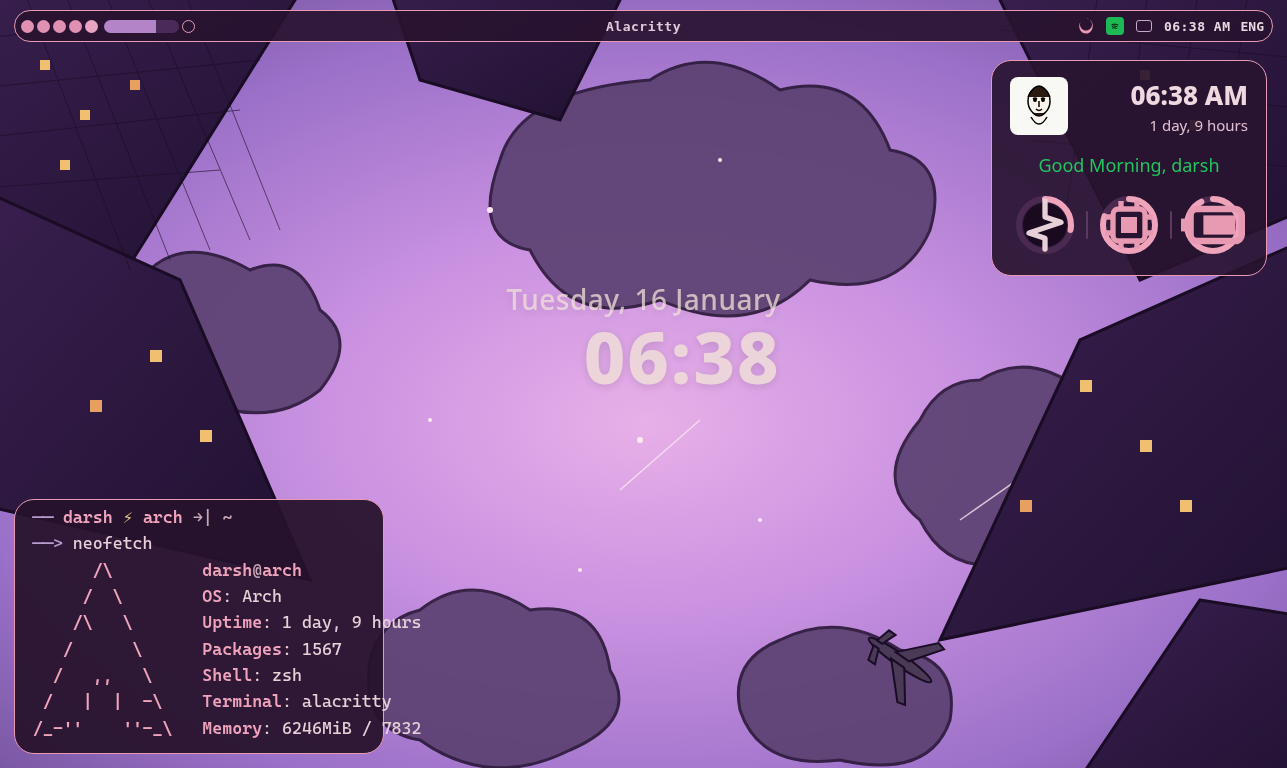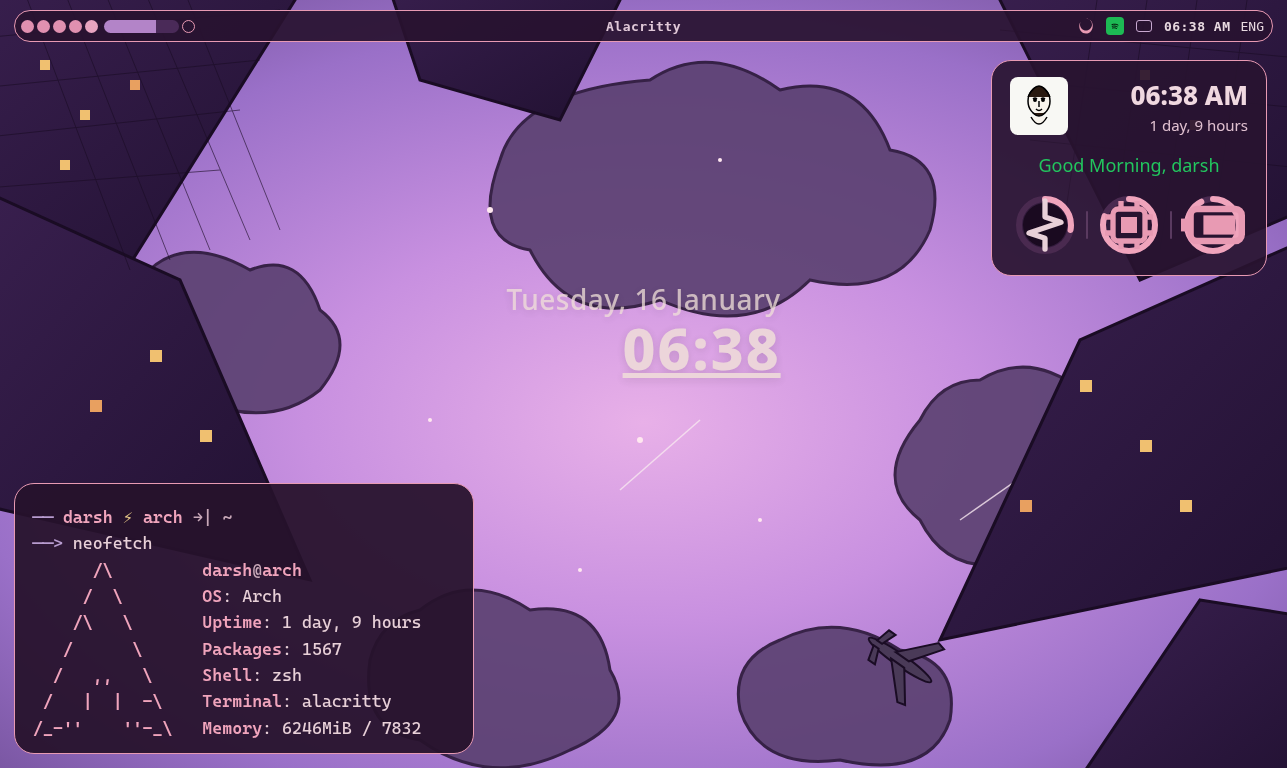--- a/index.html
+++ b/index.html
@@ -45,31 +45,31 @@
     position:relative;
   }
   .ws-empty{width:13px;height:13px;border-radius:50%;border:1.5px solid var(--pink);background:transparent;}
   .topbar-title{position:absolute;left:50%;transform:translateX(-50%);font-weight:600;letter-spacing:0.5px;color:#e0c8d8;}
   .topbar-right{margin-left:auto;display:flex;align-items:center;gap:10px;}
   .tb-icon{width:20px;height:20px;display:flex;align-items:center;justify-content:center;border-radius:5px;}
   .tb-firefox{color:#e89ab3;}
   .tb-spotify{background:#1db954;color:#000;border-radius:4px;width:18px;height:18px;font-size:12px;}
   .tb-monitor{border:1.5px solid #c8a8d0;border-radius:3px;width:16px;height:12px;position:relative;}
   .tb-time{font-weight:600;letter-spacing:0.5px;}
-  .tb-lang{font-weight:400;}
+  .tb-lang{font-weight:700;}
 
   
   .center-clock{
     position:absolute;left:50%;top:280px;transform:translateX(-50%);
     text-align:right;z-index:5;
     color:#f0e0d8;
     text-shadow:0 2px 10px rgba(0,0,0,0.15);
   }
   .center-date{font-size:28px;font-weight:500;letter-spacing:0.5px;opacity:0.75;}
-  .center-time{font-size:57px;font-weight:800;letter-spacing:2px;line-height:1;margin-top:2px;opacity:0.82;text-decoration:underline;}
+  .center-time{font-size:72px;font-weight:800;letter-spacing:2px;line-height:1;margin-top:2px;opacity:0.82;}
 
   
   .widget{
     position:absolute;top:60px;right:20px;width:276px;
     background:rgba(40,20,48,0.92);
     border:1.5px solid var(--pink);
     border-radius:20px;
     padding:16px 18px 18px;
     z-index:10;
   }
@@ -84,25 +84,25 @@
   .gauge{position:relative;width:64px;height:64px;}
   .gauge svg{width:64px;height:64px;transform:rotate(-90deg);}
   .gauge-bg{fill:none;stroke:#4a2a50;stroke-width:6;}
   .gauge-fg{fill:none;stroke:var(--pink-bright);stroke-width:6;stroke-linecap:round;}
   .gauge-icon{position:absolute;inset:0;display:flex;align-items:center;justify-content:center;}
   .gauge-inner-dark{position:absolute;inset:10px;border-radius:50%;background:#1a0a20;}
   .gauge-sep{width:2px;height:28px;background:#5a3a60;align-self:center;border-radius:1px;}
 
   
   .terminal{
-    position:absolute;left:14px;bottom:14px;width:460px;
+    position:absolute;left:14px;bottom:14px;width:370px;
     background:rgba(38,18,44,0.94);
     border:1.5px solid var(--pink);
     border-radius:20px;
-    padding:20px 18px 12px;
+    padding:4px 18px 12px;
     font-family:ui-monospace,"Cascadia Mono",Menlo,monospace;
     font-size:17px;line-height:1.55;
     z-index:10;
     white-space:pre;
     color:#e8d0d8;
   }
   .term-pink{color:#f0a4bc;font-weight:600;}
   .term-soft{color:#c8a8b8;}
   .term-yellow{color:#e8c888;}
   .term-purple{color:#b89cd0;}

